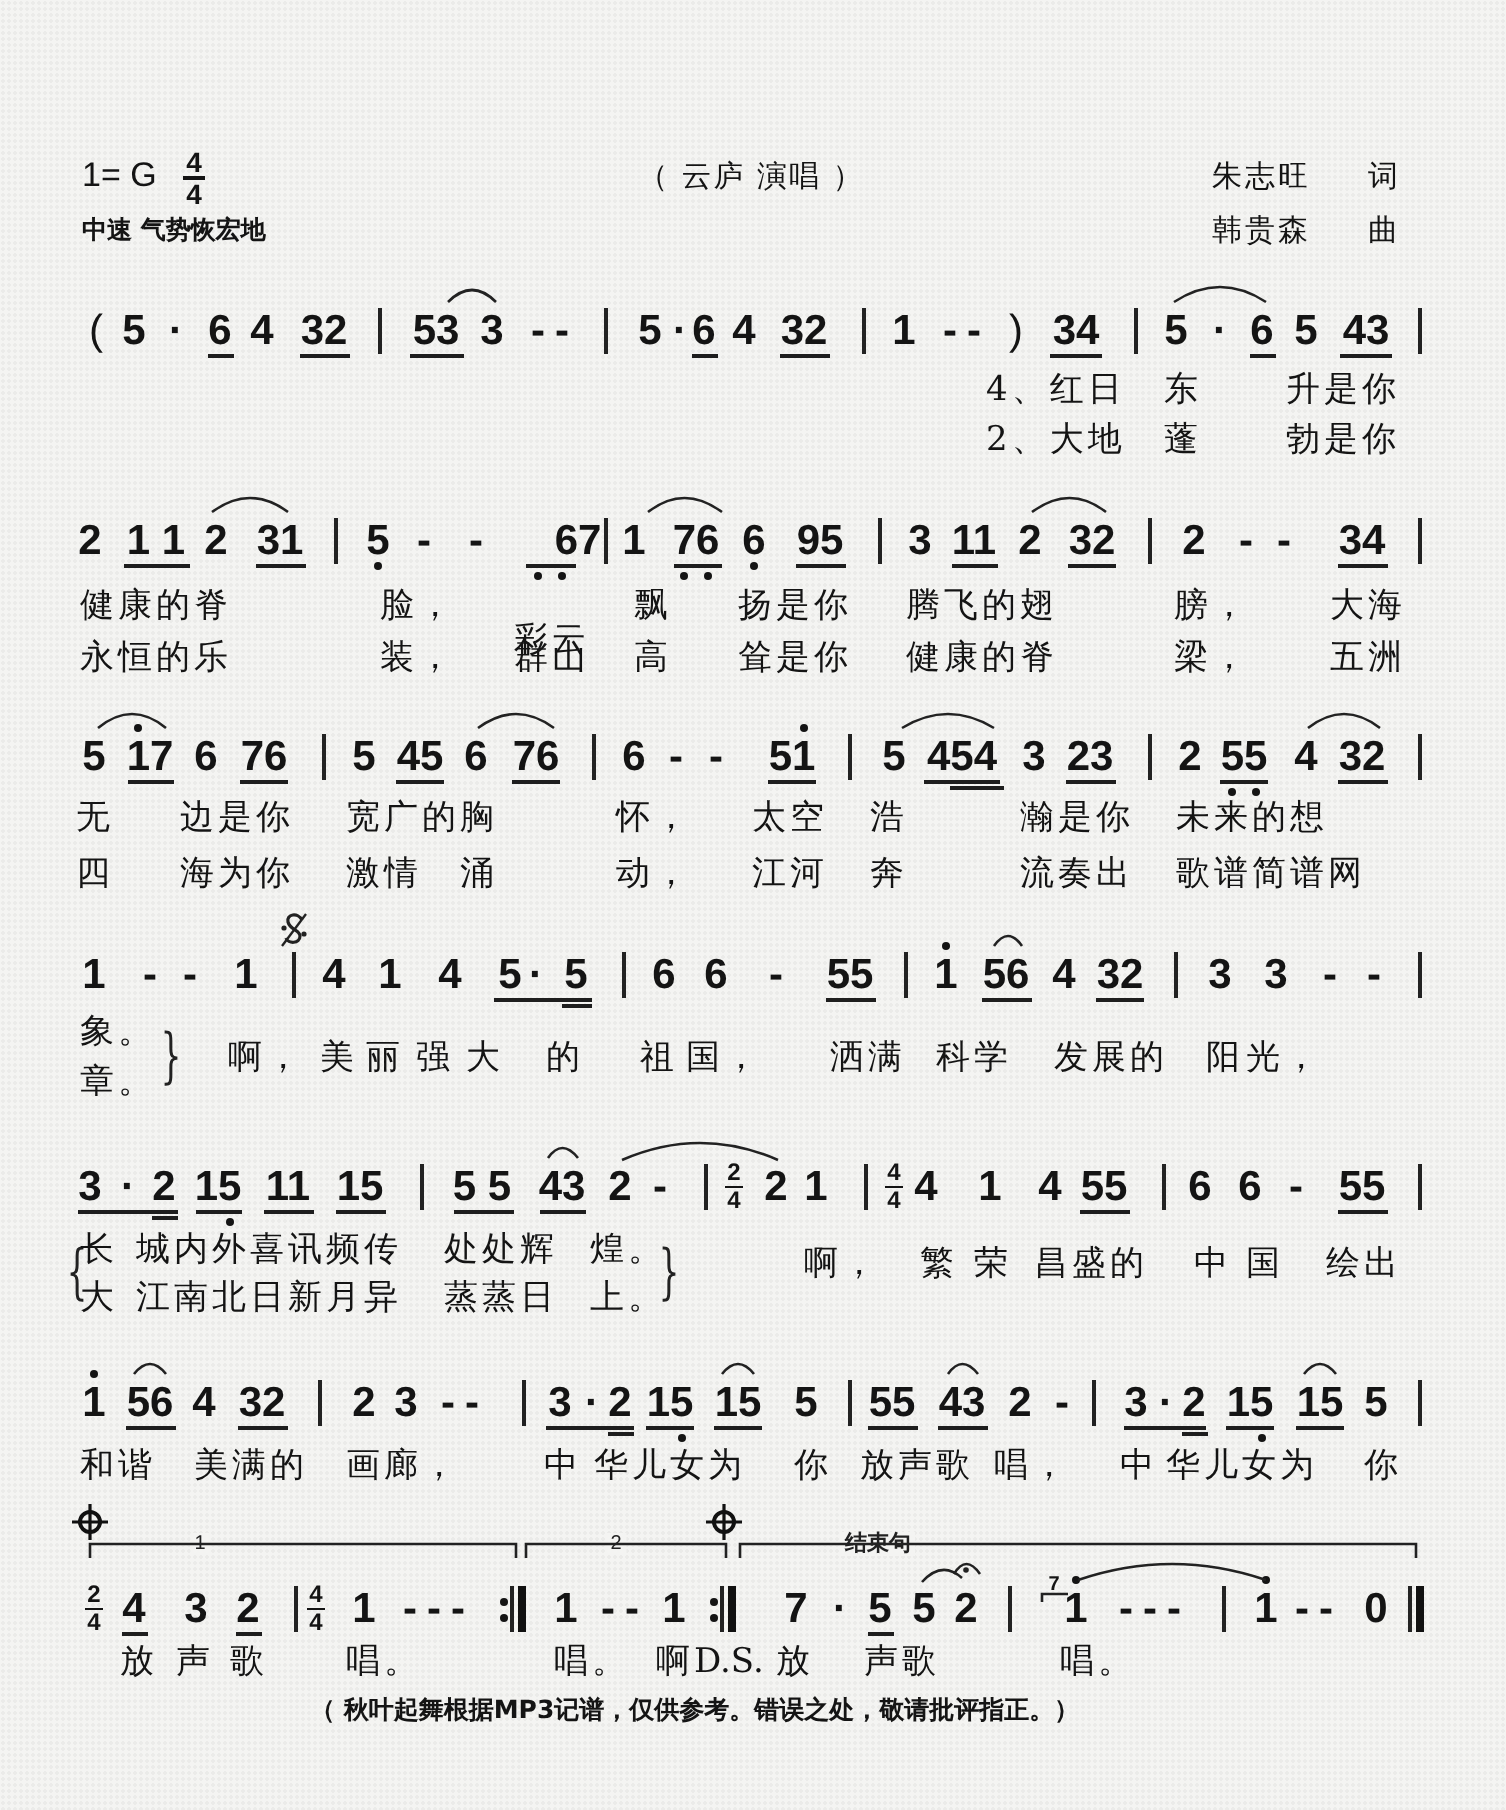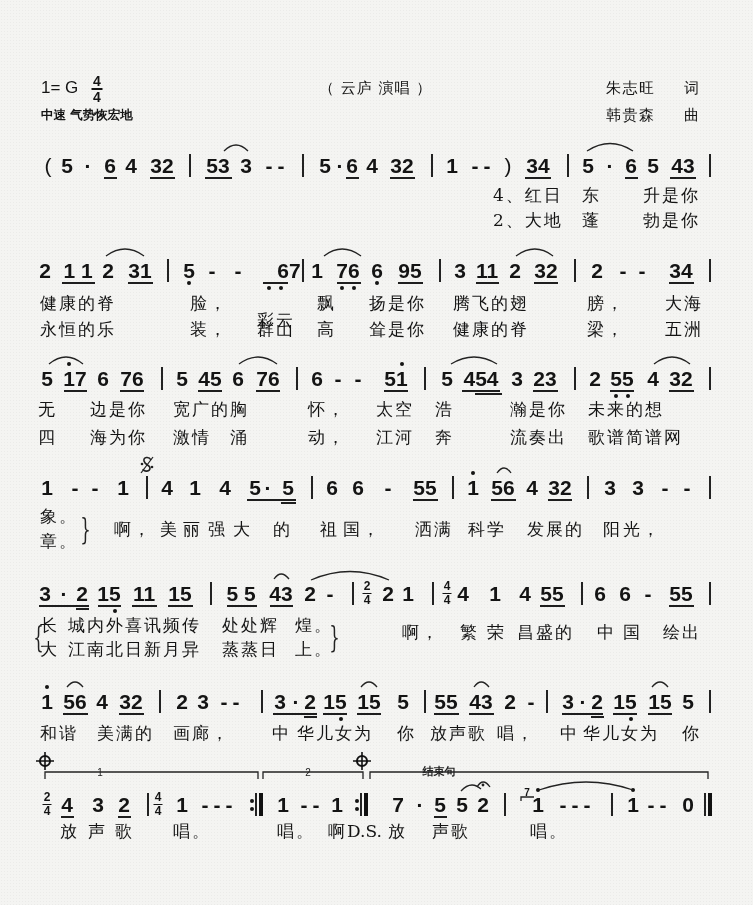--- a/index.html
+++ b/index.html
@@ -449,20 +449,21 @@
   <div class="lyr" style="left:88px;top:831px">声</div>
   <div class="lyr" style="left:115px;top:831px">歌</div>
   <div class="lyr" style="left:173px;top:831px">唱。</div>
   <div class="lyr" style="left:277px;top:831px">唱。</div>
   <div class="lyr" style="left:328px;top:831px">啊</div>
   <div class="lyr" style="left:347px;top:831px;letter-spacing:0">D.S.</div>
   <div class="lyr" style="left:388px;top:831px">放</div>
   <div class="lyr" style="left:432px;top:831px">声歌</div>
   <div class="lyr" style="left:530px;top:831px">唱。</div>
 
+  <div class="foot">（ 秋叶起舞根据MP3记谱，仅供参考。错误之处，敬请批评指正。）</div>
   <div class="wm" style="left:605px;color:#555">歌谱简谱网</div>
   <div class="wm" style="left:672px;color:#e0641a">jianpu.cn</div>
 
   <svg class="ov" width="753" height="905" viewBox="0 0 753 905">
     <g>
       <path d="M224 151 Q236 139 248 151"></path>
       <path d="M587 151 Q610 136 633 151"></path>
       <path d="M106 256 Q125 242 144 256"></path>
       <path d="M324 256 Q342 242 361 256"></path>
       <path d="M516 256 Q535 242 553 256"></path>

